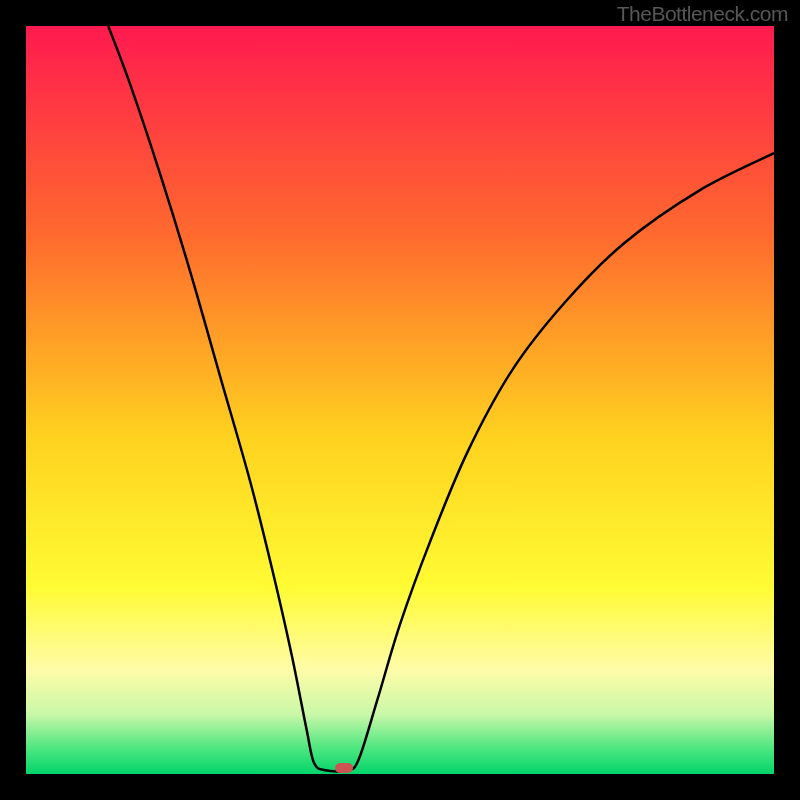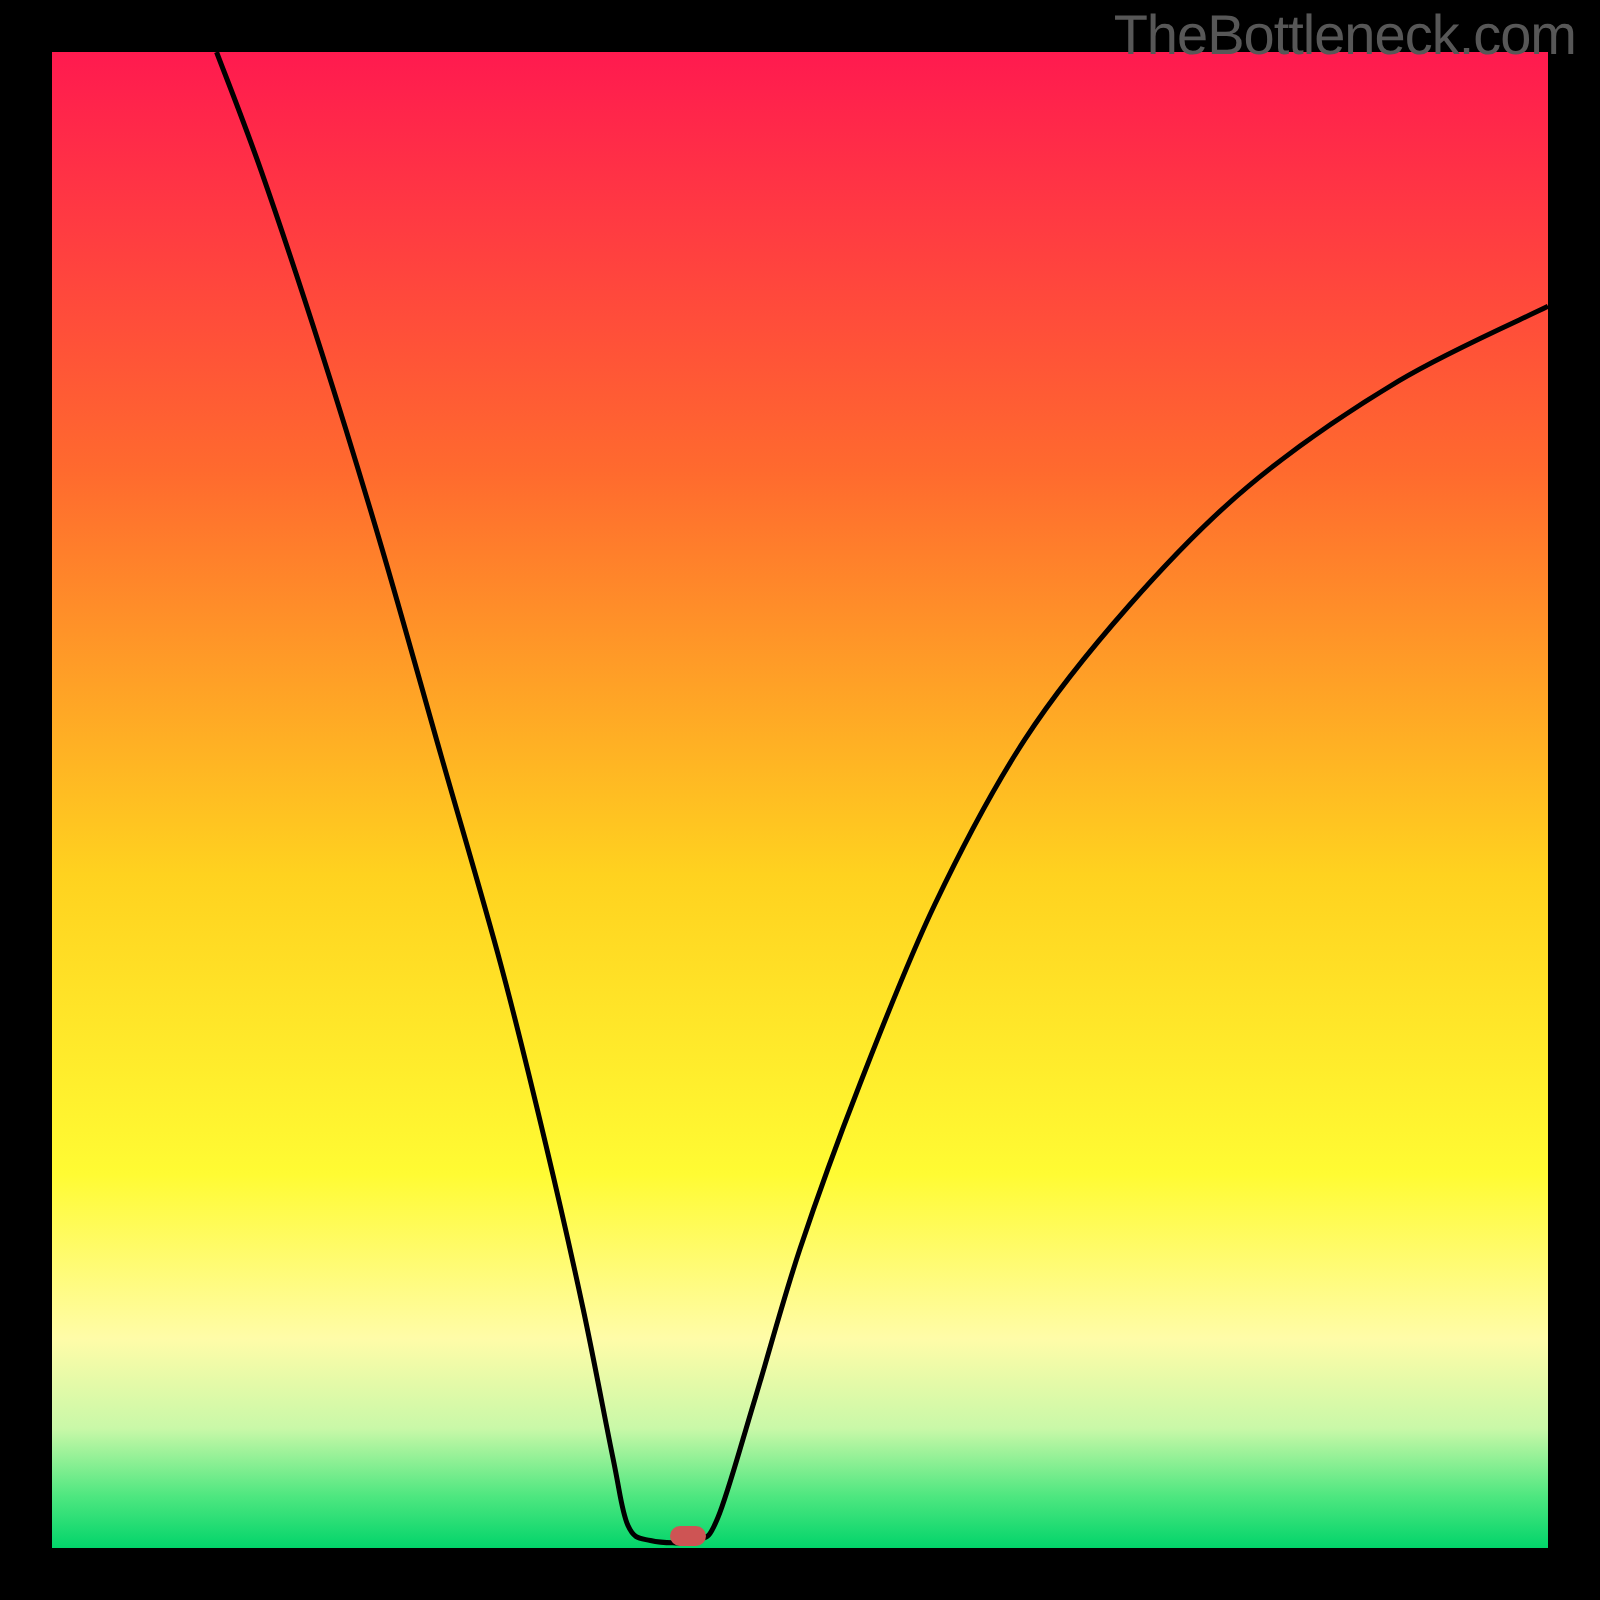--- a/index.html
+++ b/index.html
@@ -10,21 +10,21 @@
     background: #000;
     font-family: Arial, sans-serif;
     position: relative;
     overflow: hidden;
   }
   .watermark {
     position: absolute;
     top: 2px;
     right: 12px;
     color: #575757;
-    font-size: 28px;
+    font-size: 21px;
     font-weight: 500;
     letter-spacing: -0.5px;
     z-index: 10;
   }
   .frame {
     position: absolute;
     left: 26px;
     top: 26px;
     width: 748px;
     height: 748px;

